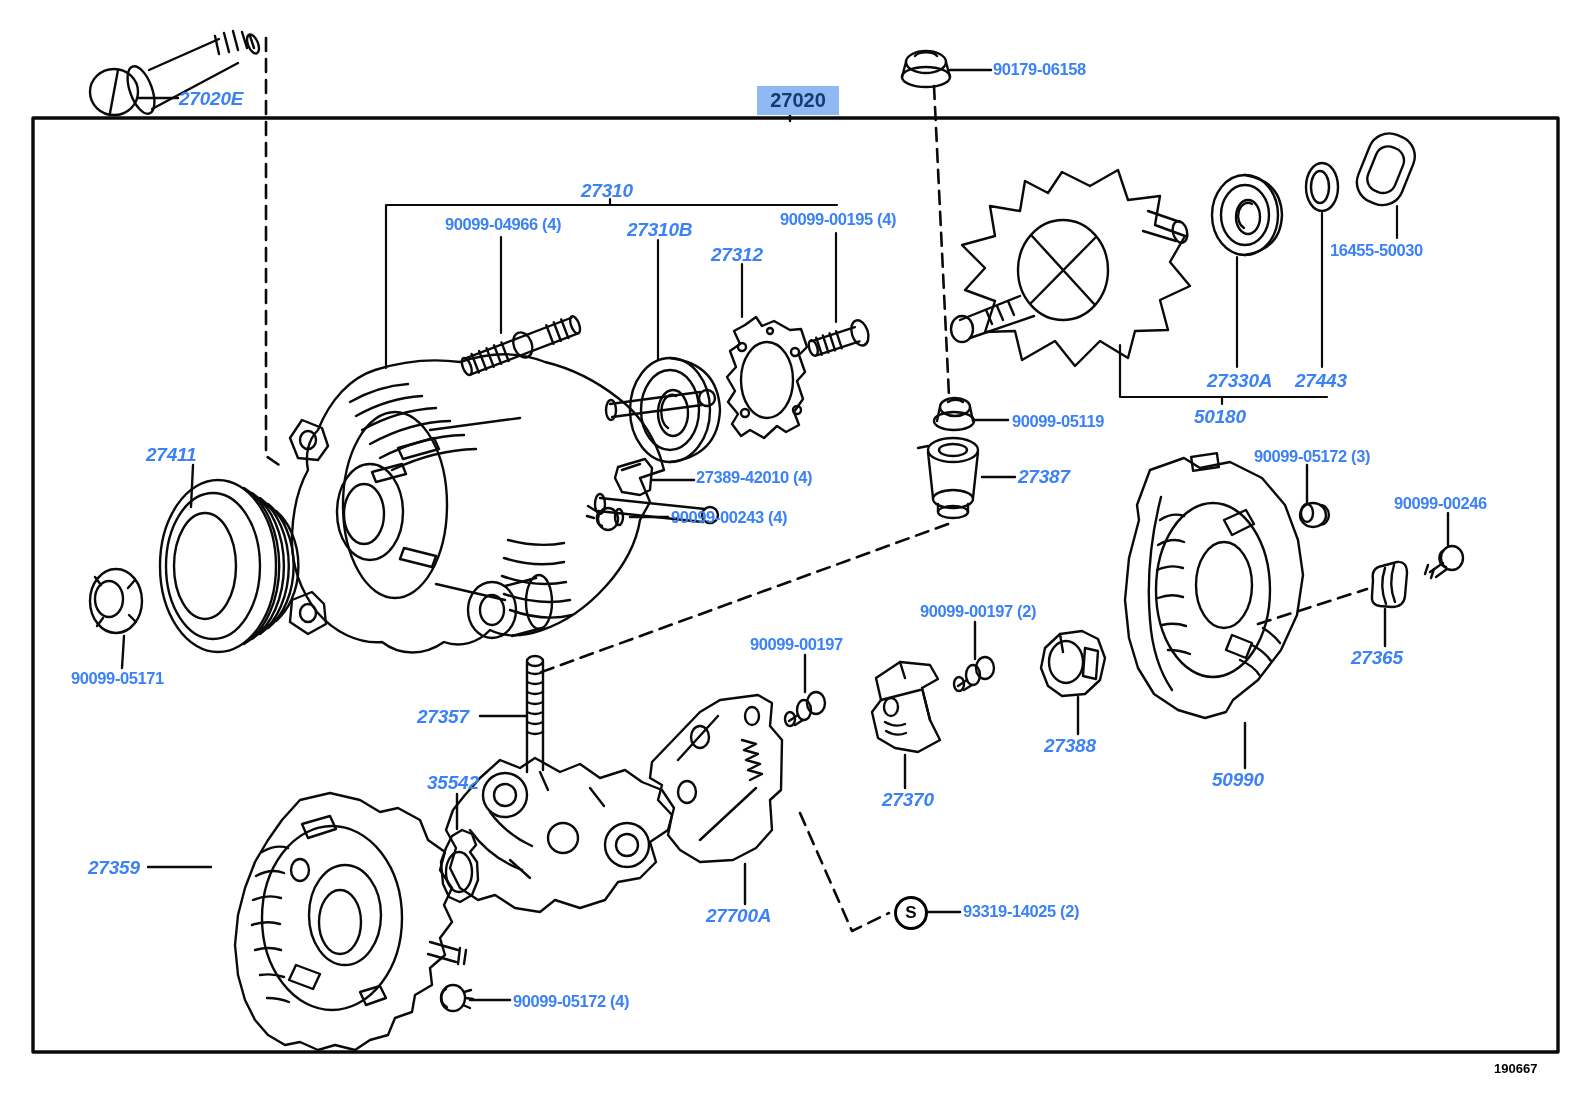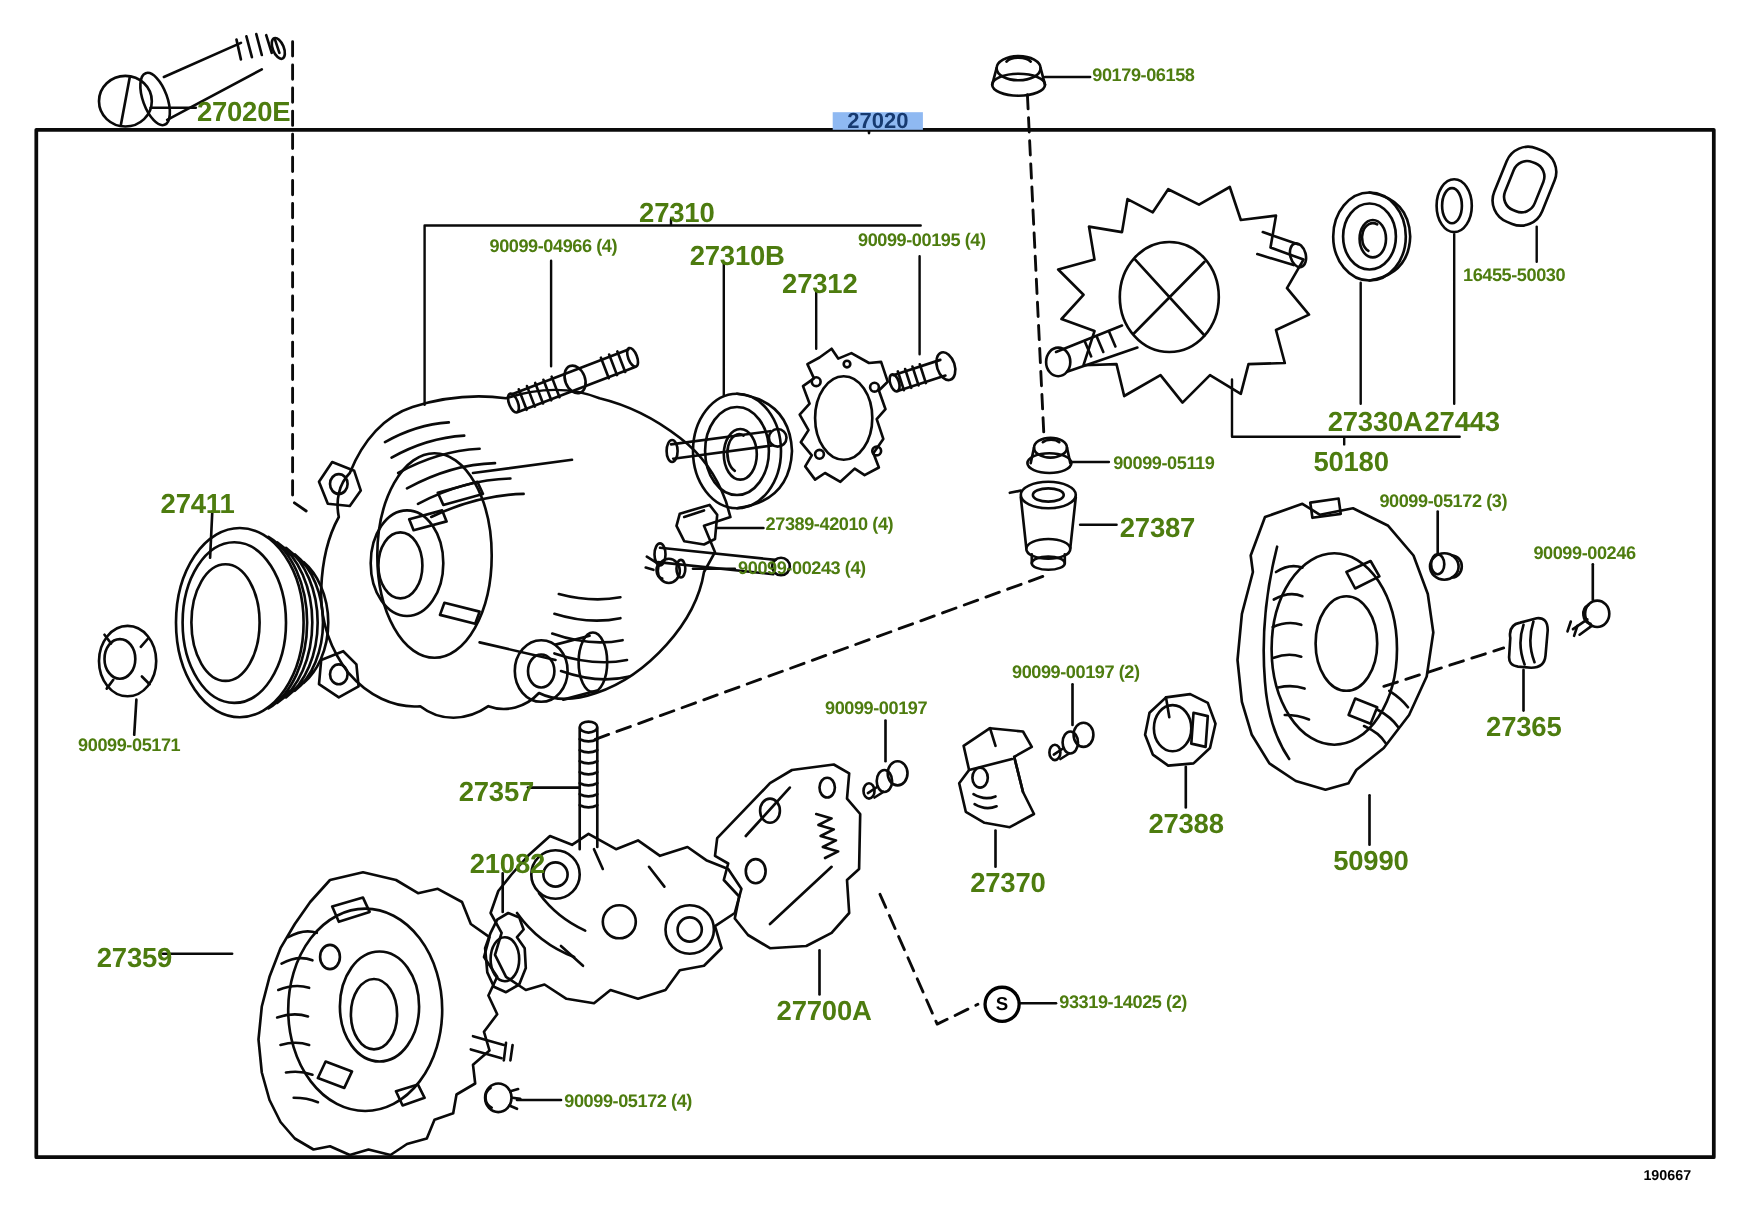--- a/index.html
+++ b/index.html
@@ -1,25 +1,25 @@
 <!DOCTYPE html>
 <html><head>
 <meta charset="utf-8">
 <style>
   html,body{margin:0;padding:0;background:#ffffff;}
   body{width:1588px;height:1095px;position:relative;overflow:hidden;
        font-family:"Liberation Sans",sans-serif;}
   #art{position:absolute;left:0;top:0;}
-  .lbl,.lbl-lg{position:absolute;color:#4d7c0f;font-weight:bold;white-space:nowrap;
+  .lbl,.lbl-lg{position:absolute;color:#3b82f6;font-weight:bold;white-space:nowrap;
        font-family:"Liberation Sans",sans-serif;text-align:right;}
   .lbl{font-size:16.5px;letter-spacing:-0.4px;}
-  .lbl-lg{font-size:25px;letter-spacing:-0.2px;}
-  .hl{position:absolute;left:757px;top:86px;width:82px;height:16px;
+  .lbl-lg{font-size:19px;letter-spacing:-0.2px;font-style:italic;}
+  .hl{position:absolute;left:757px;top:86px;width:82px;height:29px;
       background:#8fb9f2;color:#173a70;display:flex;align-items:center;
-      justify-content:center;font-size:20px;font-weight:bold;cursor:pointer;margin-top:16px;}
+      justify-content:center;font-size:20px;font-weight:bold;cursor:pointer;}
   .s-sym{position:absolute;left:894px;top:896px;width:28px;height:28px;
       border:3px solid #000;border-radius:50%;display:flex;align-items:center;
       justify-content:center;font-size:17px;font-weight:bold;}
   .footer-num{position:absolute;left:1494px;top:1061px;font-size:13px;font-weight:bold;}
 </style>
 </head>
 <body>
 
 <svg id="art" width="1588" height="1095" viewBox="0 0 1588 1095" fill="none" stroke="#0a0a0a" stroke-width="2.4" stroke-linecap="round" stroke-linejoin="round">
 
@@ -336,21 +336,21 @@
 <div class="lbl-lg" style="left:1018px;top:466px">27387</div>
 <div class="lbl" style="left:1254px;top:447px">90099-05172 (3)</div>
 <div class="lbl" style="left:1394px;top:494px">90099-00246</div>
 <div class="lbl-lg" style="left:1351px;top:647px">27365</div>
 <div class="lbl-lg" style="left:1212px;top:769px">50990</div>
 <div class="lbl-lg" style="left:146px;top:444px">27411</div>
 <div class="lbl" style="left:71px;top:669px">90099-05171</div>
 <div class="lbl" style="left:696px;top:468px">27389-42010 (4)</div>
 <div class="lbl" style="left:671px;top:508px">90099-00243 (4)</div>
 <div class="lbl-lg" style="left:417px;top:706px">27357</div>
-<div class="lbl-lg" style="left:427px;top:772px">21082</div>
+<div class="lbl-lg" style="left:427px;top:772px">35542</div>
 <div class="lbl-lg" style="left:88px;top:857px">27359</div>
 <div class="lbl" style="left:513px;top:992px">90099-05172 (4)</div>
 <div class="lbl-lg" style="left:706px;top:905px">27700A</div>
 <div class="lbl-lg" style="left:882px;top:789px">27370</div>
 <div class="lbl-lg" style="left:1044px;top:735px">27388</div>
 <div class="lbl" style="left:750px;top:635px">90099-00197</div>
 <div class="lbl" style="left:920px;top:602px">90099-00197 (2)</div>
 <div class="s-sym">S</div>
 <div class="lbl" style="left:963px;top:902px">93319-14025 (2)</div>
 <div class="footer-num">190667</div>

